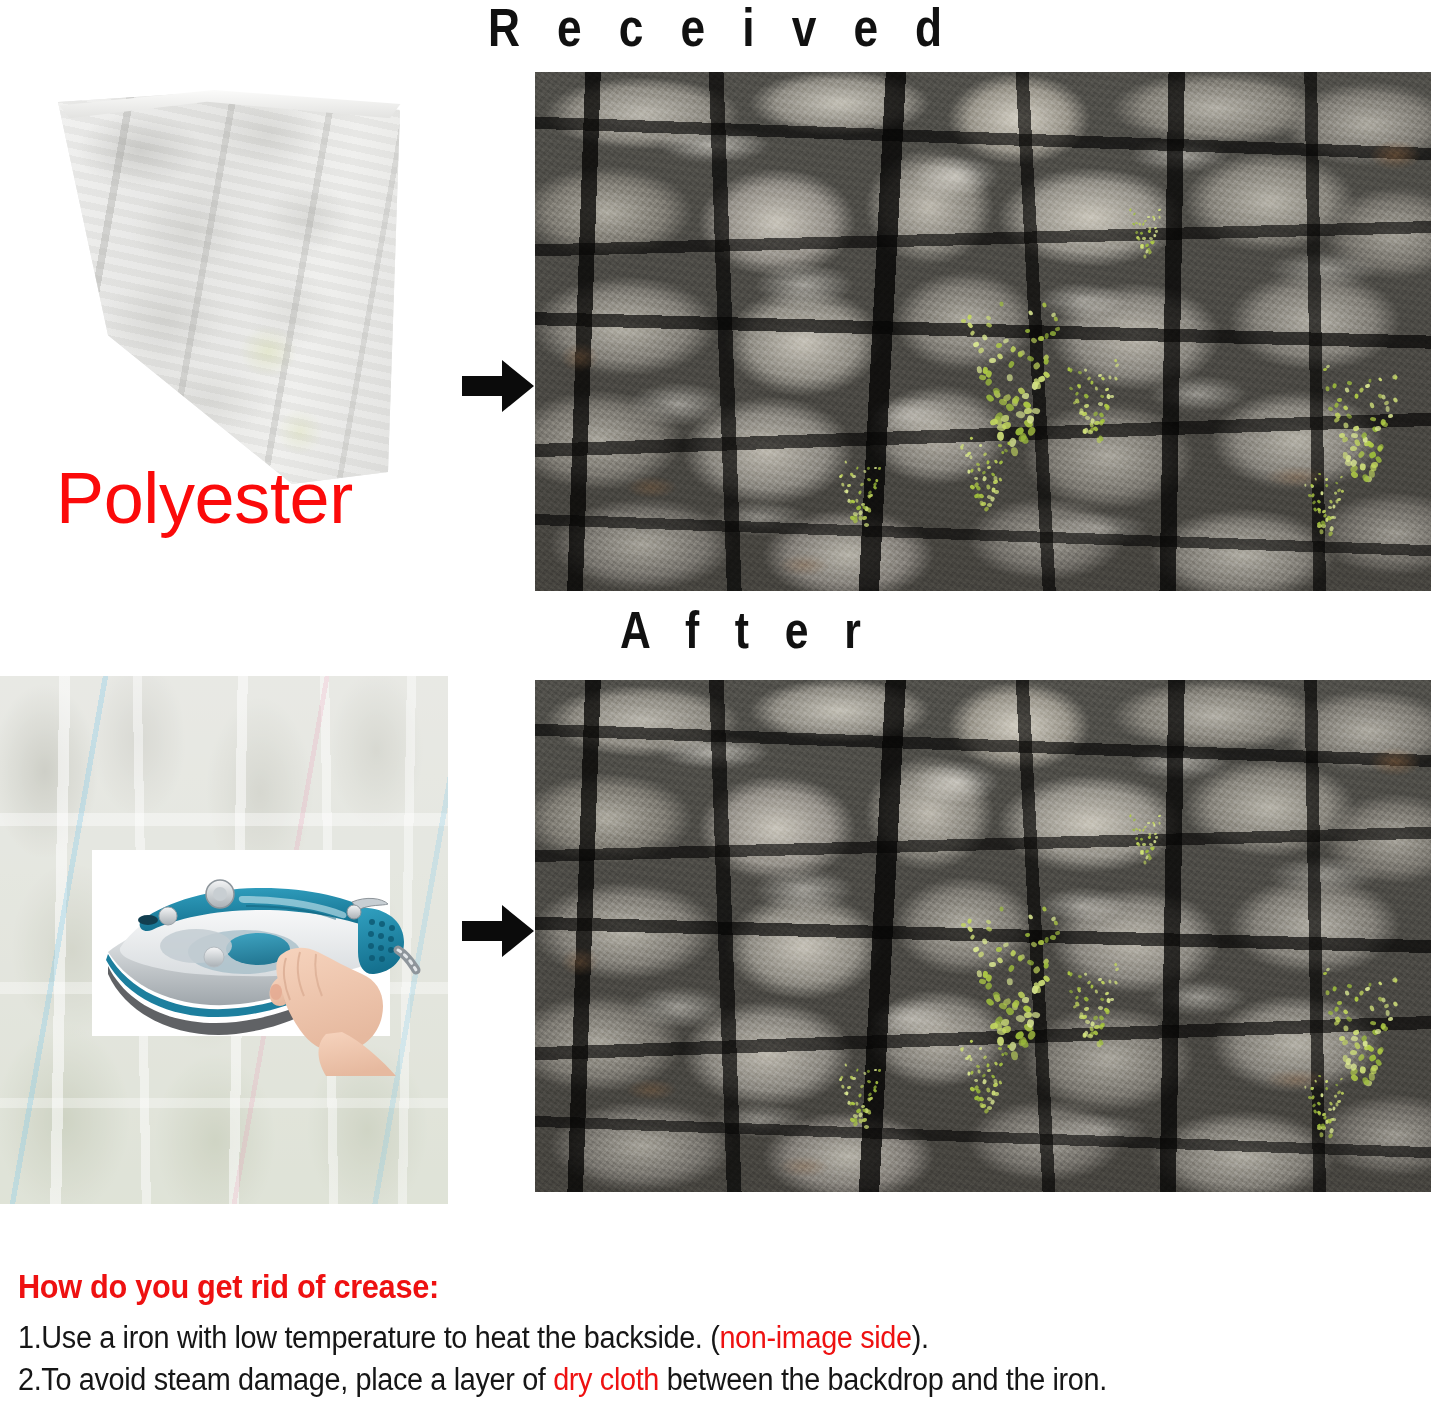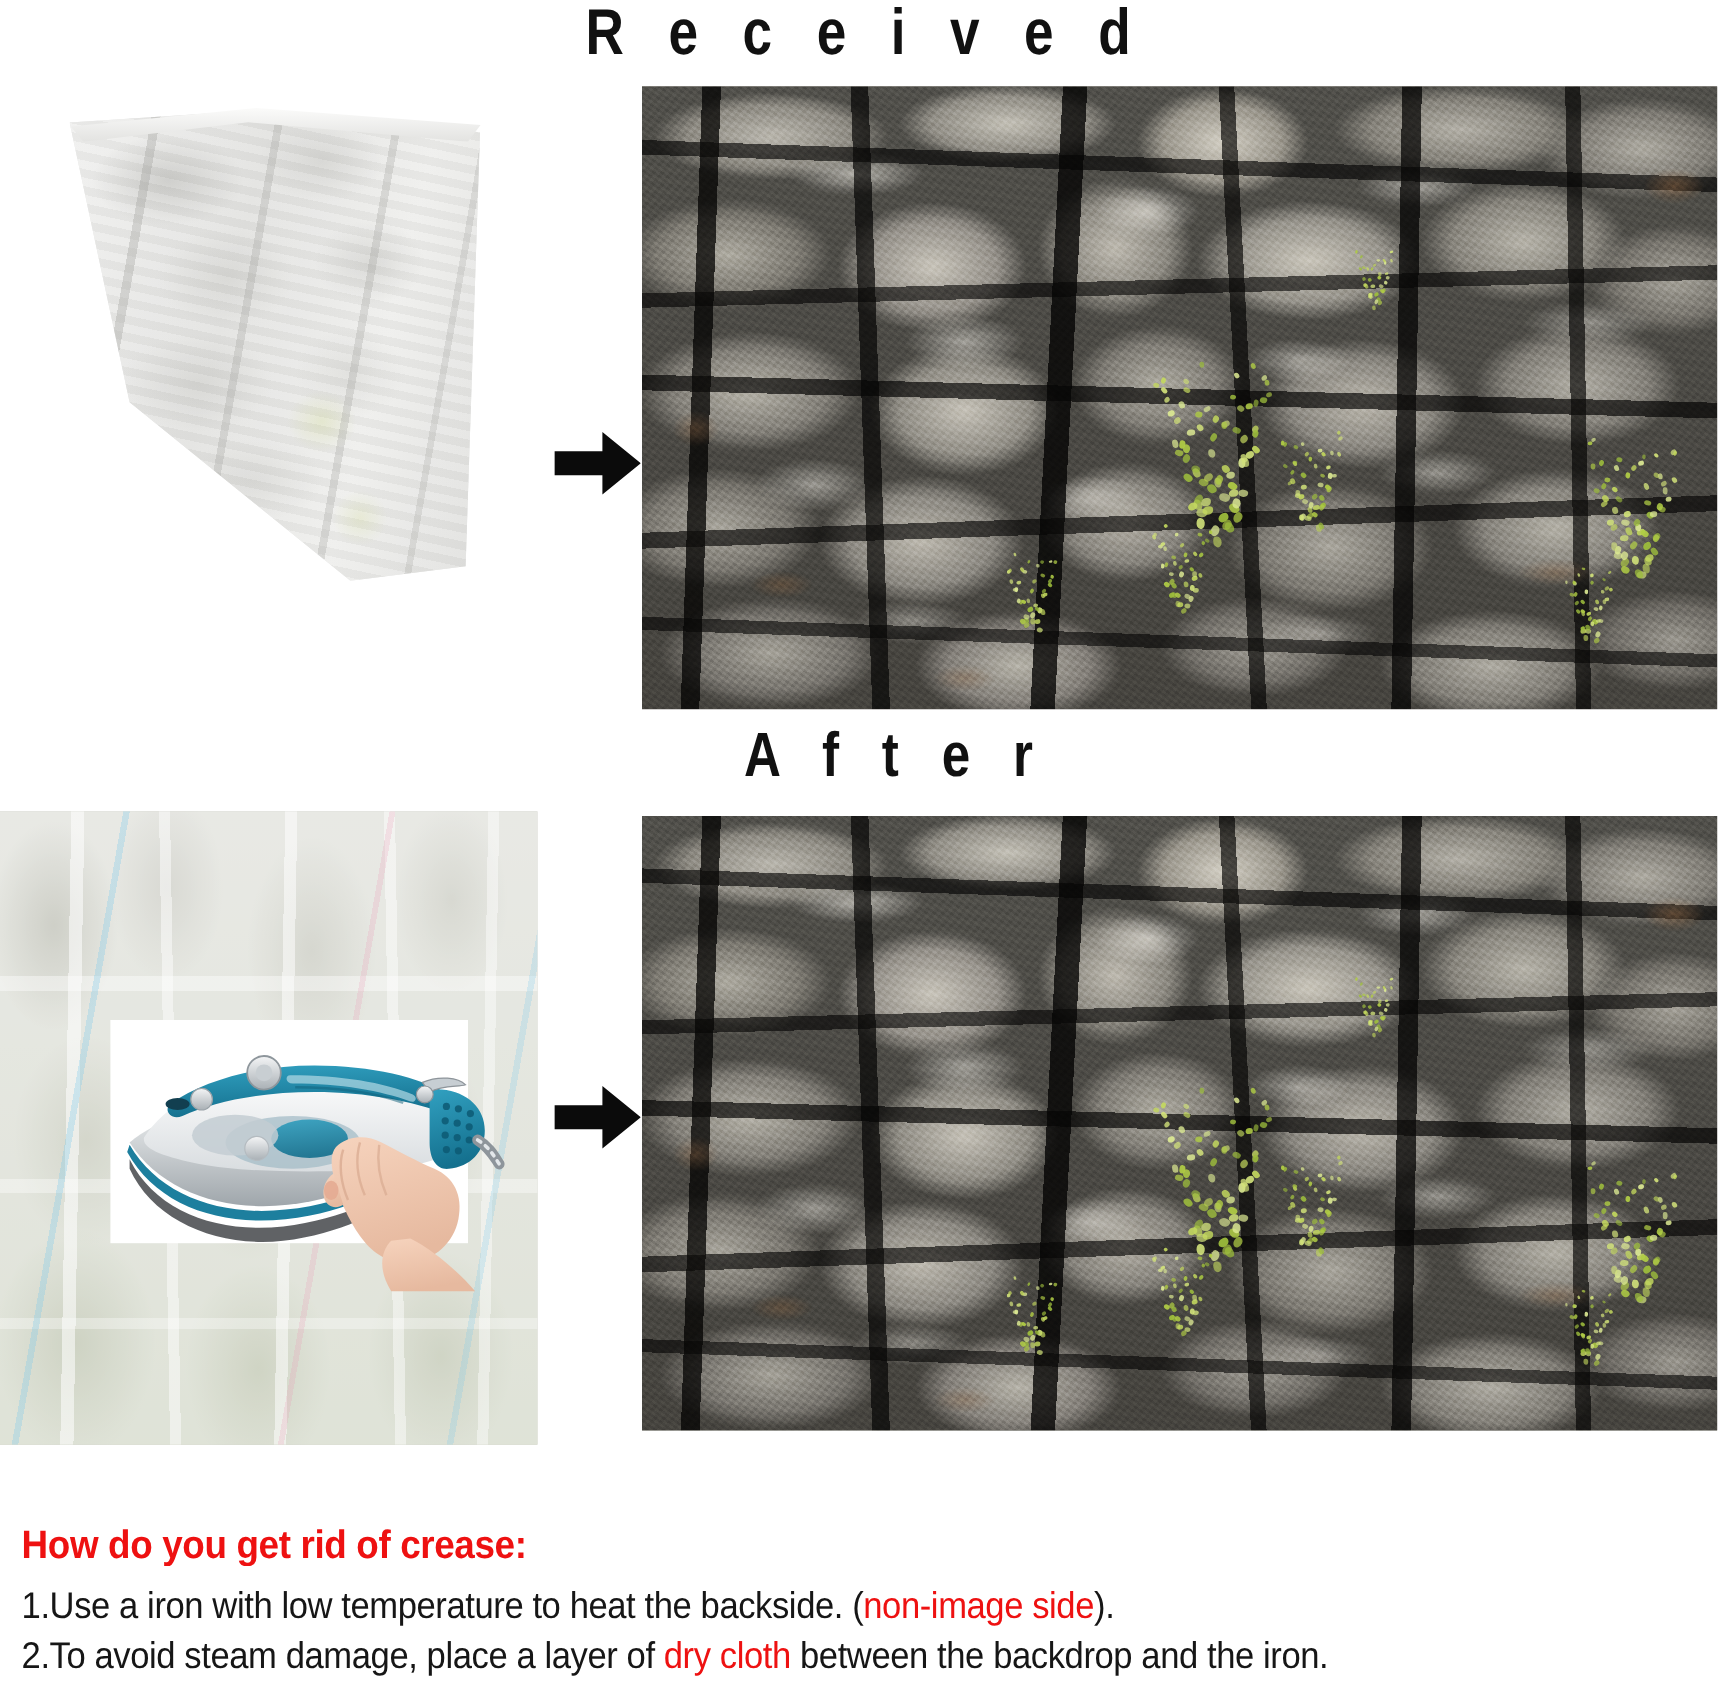--- a/index.html
+++ b/index.html
@@ -248,20 +248,21 @@
 <div class="stage">
 
   <div class="section-title" id="title-received">R e c e i v e d</div>
 
   <div id="fabric-folded">
     <div class="sheet"></div>
     <div class="creases"></div>
     <div class="topedge"></div>
   </div>
 
+  <div id="polyester-label">Polyester</div>
 
   <div class="arrow" id="arrow-top">
     <svg viewBox="0 0 72 56" xmlns="http://www.w3.org/2000/svg" aria-hidden="true">
       <path d="M0 18 L40 18 L40 2 L72 28 L40 54 L40 38 L0 38 Z" fill="#0b0b0b"></path>
     </svg>
   </div>
 
   <div class="rock-panel" id="rock-received">
     <div class="rock-base"></div>
     <div class="rock-highlights"></div>

